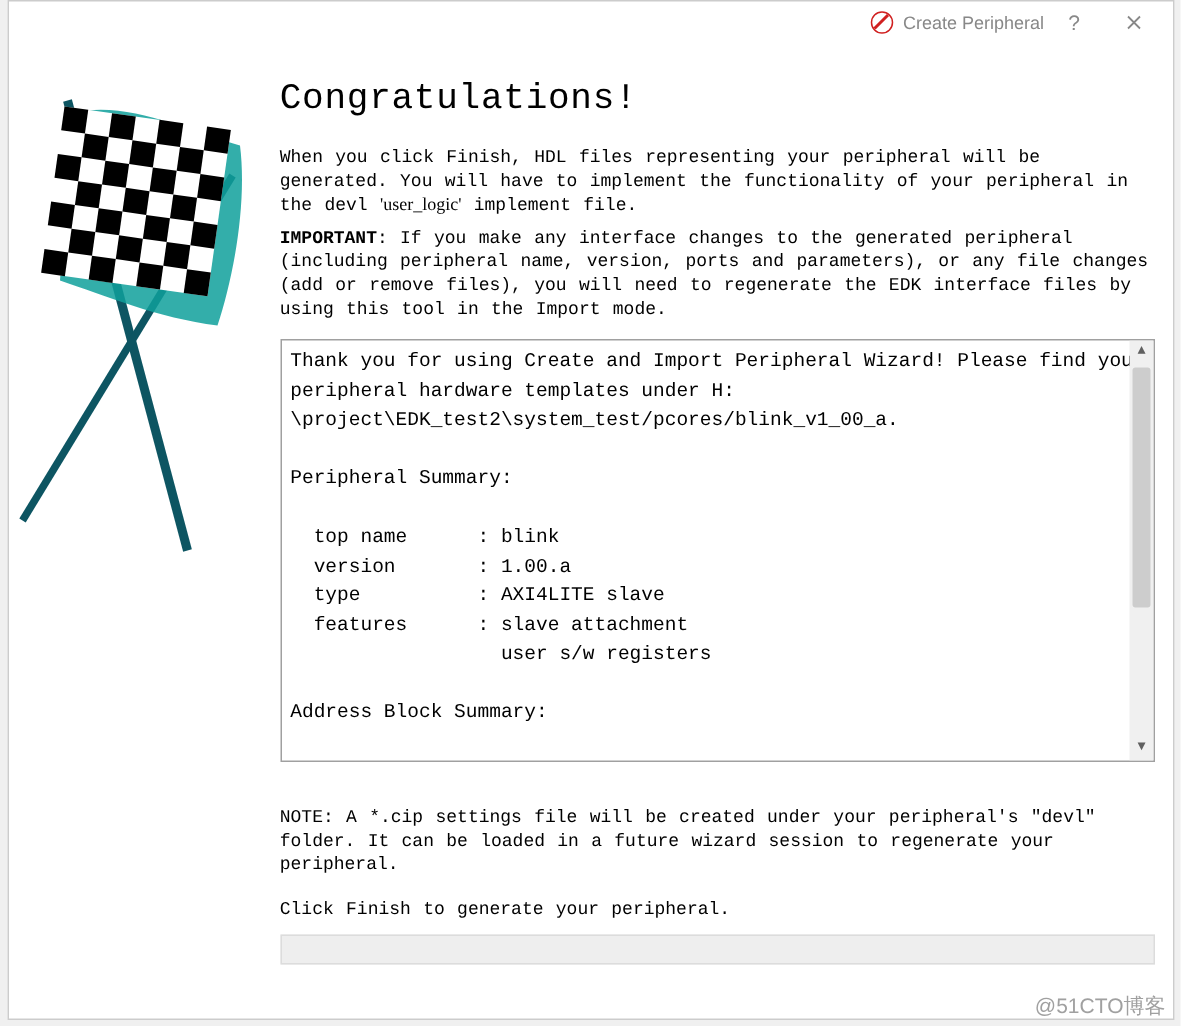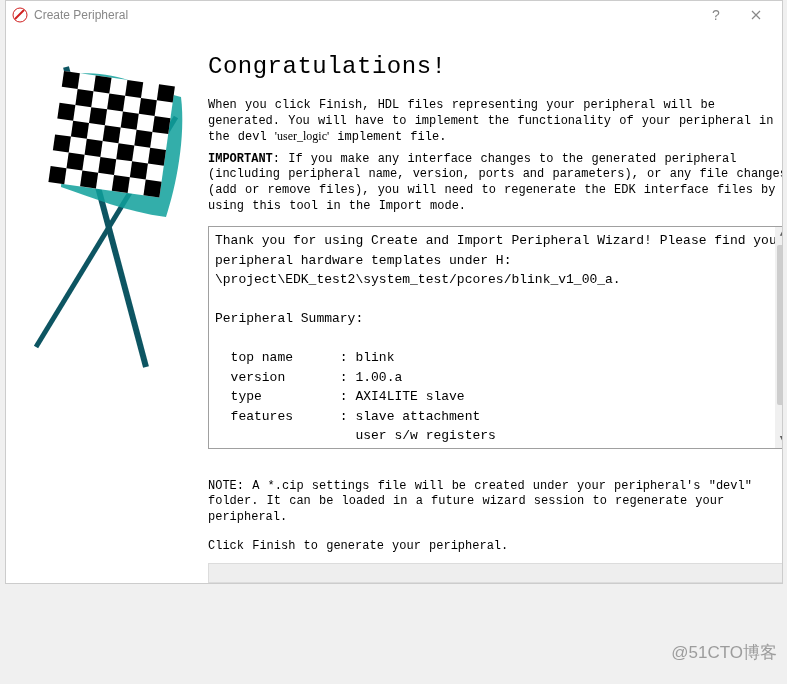--- a/index.html
+++ b/index.html
@@ -8,25 +8,26 @@
     font-family: "Microsoft YaHei", "SimSun", Arial, sans-serif;
     background: #f0f0f0;
     width: 787px;
     height: 684px;
     overflow: hidden;
     position: relative;
   }
   .window {
     position: absolute;
     left: 5px; top: 0;
-    width: 778px; height: 584px;
+    width: 778px; height: 680px;
     background: #ffffff;
     border: 1px solid #cccccc;
     display: flex;
     flex-direction: column;
+    align-items: flex-end;
   }
   .titlebar {
     height: 28px;
     display: flex;
     align-items: center;
     padding: 0 6px;
     color: #888;
     font-size: 12px;
   }
   .titlebar .app-icon {
@@ -131,22 +132,22 @@
     cursor: default;
     margin-left: 8px;
   }
   .btn u { text-decoration: underline; }
   .btn.primary {
     border: 2px solid #0078d7;
     padding: 2px 11px;
   }
   .watermark {
     position: absolute;
-    right: 10px; bottom: 20px;
-    font-size: 17px;
+    right: 10px; bottom: 4px;
+    font-size: 14px;
     color: rgba(120,120,120,0.7);
     pointer-events: none;
   }
 </style>
 </head>
 <body>
 
 <div class="window">
 
   <div class="titlebar">

